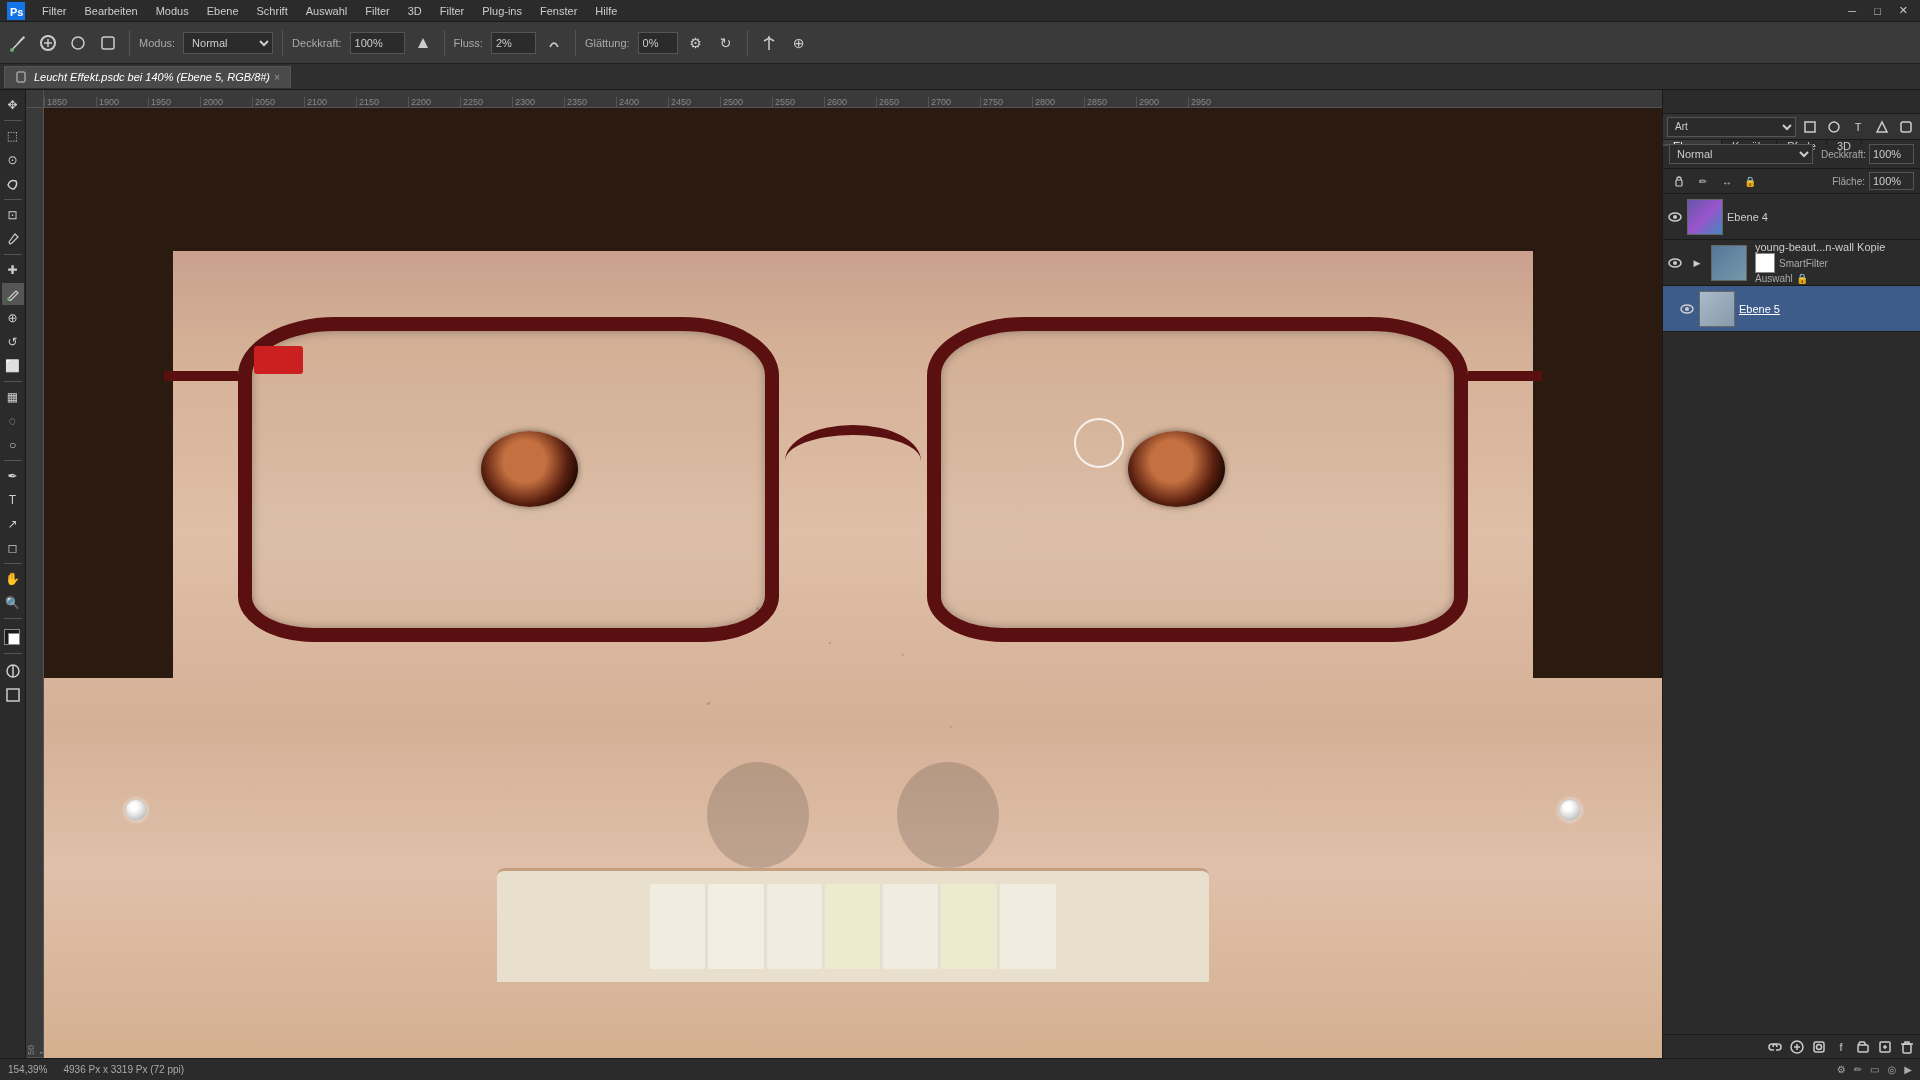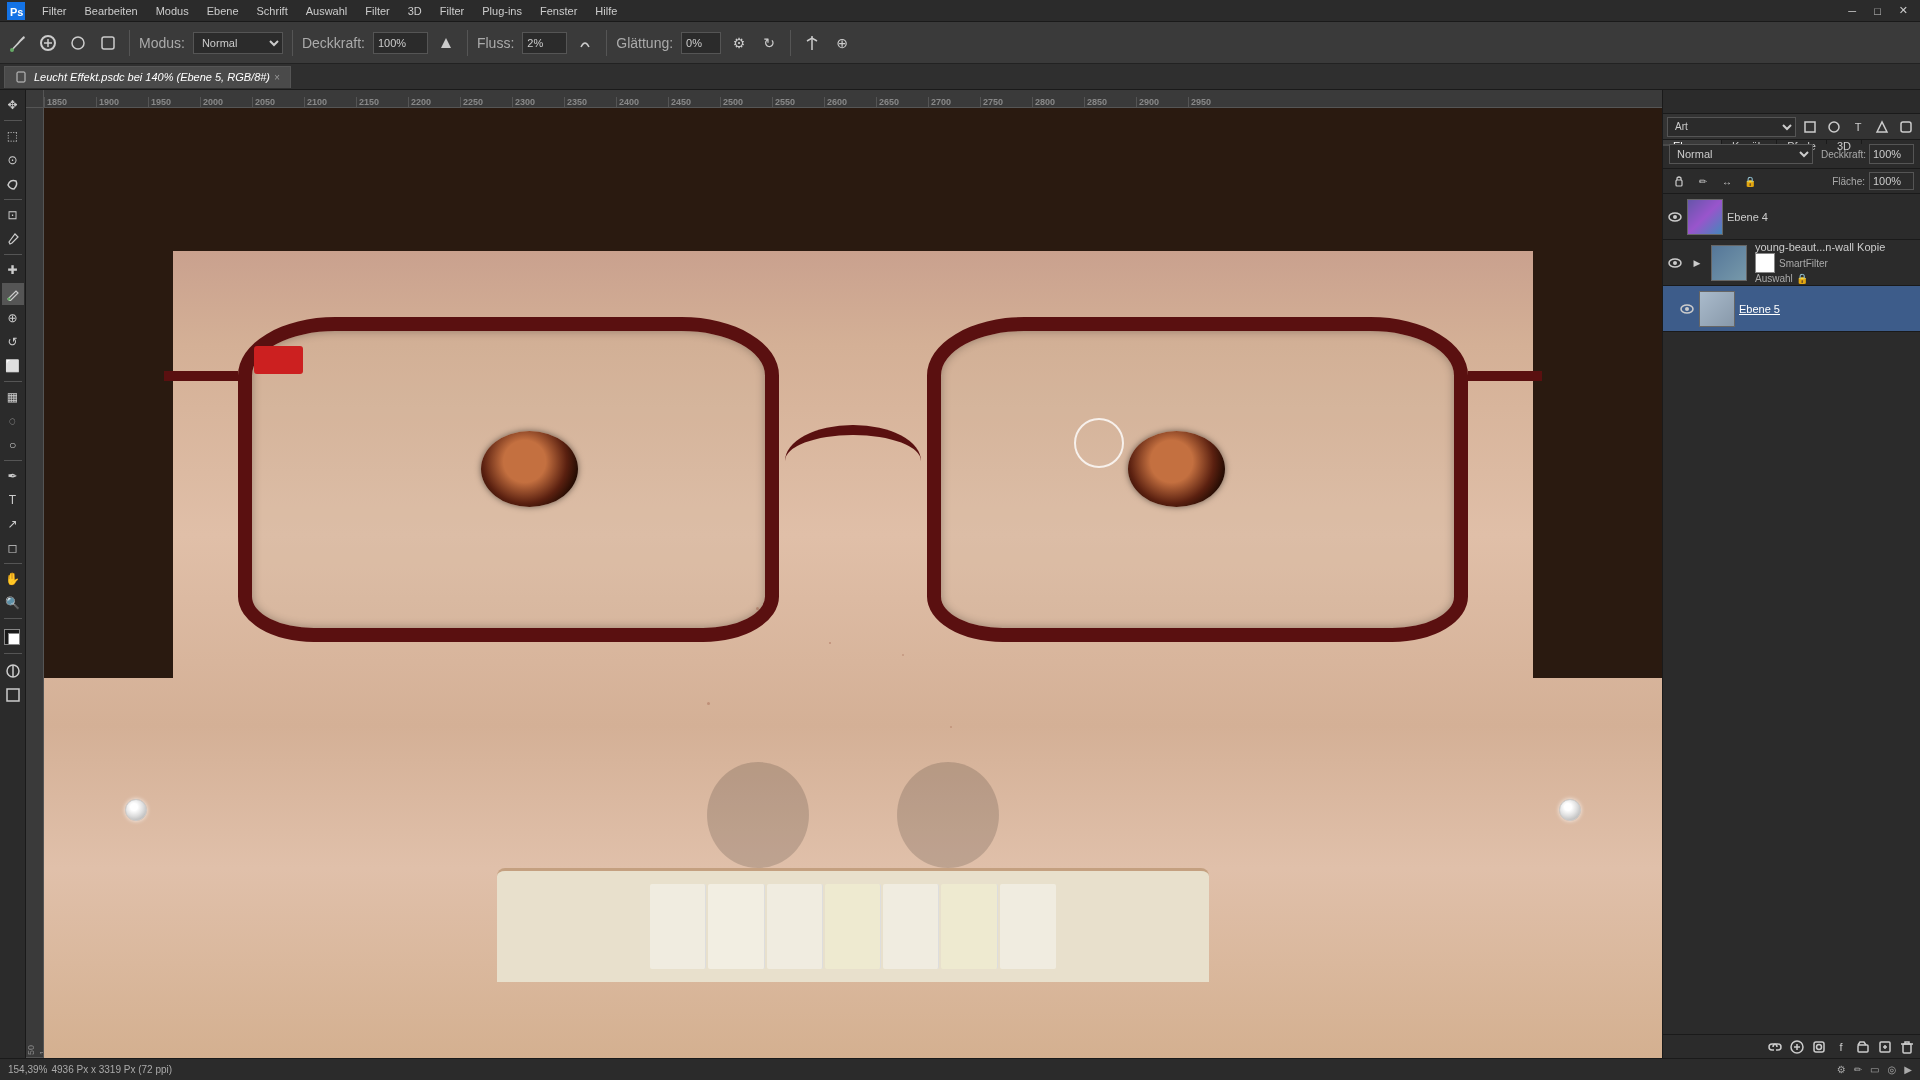--- a/index.html
+++ b/index.html
@@ -12,21 +12,21 @@
     }
     .menu-item { padding: 2px 8px; cursor: pointer; color: #ccc; font-size: 11px; }
 
     
     #toolbar {
       width: 100%; height: 42px; background: #3a3a3a; display: flex; align-items: center;
       border-bottom: 1px solid #222; padding: 0 6px; gap: 6px;
     }
     .toolbar-icon { width: 24px; height: 24px; display: flex; align-items: center; justify-content: center; cursor: pointer; color: #ccc; font-size: 14px; }
     .toolbar-separator { width: 1px; height: 26px; background: #555; margin: 0 3px; }
-    .toolbar-label { color: #aaa; font-size: 14px; margin-right: 2px; }
+    .toolbar-label { color: #aaa; font-size: 11px; margin-right: 2px; }
     .toolbar-select { background: #2b2b2b; border: 1px solid #555; color: #ccc; font-size: 11px; padding: 2px 4px; height: 22px; }
     .toolbar-input { background: #2b2b2b; border: 1px solid #555; color: #ccc; font-size: 11px; padding: 2px 4px; height: 22px; width: 50px; }
 
     
     #tabbar {
       width: 100%; height: 26px; background: #2f2f2f; display: flex; align-items: center;
       border-bottom: 1px solid #1a1a1a; padding: 0 4px;
     }
     .tab { height: 22px; padding: 0 10px; background: #3f3f3f; border: 1px solid #555; border-bottom: none; font-size: 11px; color: #ccc; display: flex; align-items: center; gap: 4px; cursor: pointer; margin-right: 2px; }
     .tab.active { background: #4a4a4a; color: #fff; font-style: italic; }
@@ -42,21 +42,21 @@
     }
     .tool-btn { width: 22px; height: 22px; display: flex; align-items: center; justify-content: center; cursor: pointer; color: #ccc; font-size: 12px; }
     .tool-btn:hover, .tool-btn.active { background: #555; }
     .tool-separator { width: 18px; height: 1px; background: #555; margin: 2px 0; }
 
     
     #canvas-area { flex: 1; display: flex; flex-direction: column; overflow: hidden; position: relative; }
     #ruler-top { height: 18px; background: #3a3a3a; border-bottom: 1px solid #555; display: flex; align-items: flex-end; padding-left: 18px; overflow: hidden; position: relative; }
     #ruler-corner { width: 18px; height: 18px; background: #3a3a3a; position: absolute; left: 0; top: 0; border-right: 1px solid #555; border-bottom: 1px solid #555; }
     .ruler-marks { display: flex; width: 100%; }
-    .ruler-mark { font-size: 9px; color: #888; min-width: 52px; text-align: left; border-left: 1px solid #555; padding-left: 2px; font-weight: bold; }
+    .ruler-mark { font-size: 9px; color: #888; min-width: 52px; text-align: left; border-left: 1px solid #555; padding-left: 2px; }
 
     #canvas-container { flex: 1; display: flex; overflow: hidden; position: relative; }
     #ruler-left { width: 18px; background: #3a3a3a; border-right: 1px solid #555; writing-mode: vertical-lr; display: flex; flex-direction: column; overflow: hidden; }
     .ruler-mark-v { font-size: 9px; color: #888; min-height: 50px; text-align: left; border-top: 1px solid #555; padding-top: 2px; padding-left: 2px; writing-mode: vertical-lr; transform: rotate(180deg); }
 
     #canvas { flex: 1; background: #6a6a6a; position: relative; overflow: hidden; cursor: crosshair; }
 
     
     #brush-cursor {
       position: absolute; width: 50px; height: 50px;
@@ -98,21 +98,21 @@
     .layer-sub { display: flex; gap: 4px; align-items: center; }
     .layer-sub-thumb { width: 20px; height: 20px; background: #fff; border: 1px solid #888; }
     .layer-sub-name { font-size: 10px; color: #aaa; }
     .layer-lock { font-size: 10px; color: #aaa; }
 
     
     #panel-bottom { height: 24px; background: #2b2b2b; display: flex; align-items: center; justify-content: flex-end; padding: 0 4px; gap: 4px; border-top: 1px solid #1a1a1a; }
     .panel-bottom-btn { width: 18px; height: 18px; display: flex; align-items: center; justify-content: center; cursor: pointer; color: #ccc; font-size: 11px; }
 
     
-    #statusbar { width: 100%; height: 22px; background: #2b2b2b; border-top: 1px solid #1a1a1a; display: flex; align-items: center; padding: 0 8px; gap: 4px; font-size: 10px; color: #aaa; }
+    #statusbar { width: 100%; height: 22px; background: #2b2b2b; border-top: 1px solid #1a1a1a; display: flex; align-items: center; padding: 0 8px; gap: 16px; font-size: 10px; color: #aaa; }
 
     
     #photo-bg {
       position: absolute; inset: 0;
       background: 
         radial-gradient(ellipse 60% 40% at 30% 45%, rgba(180,140,120,0.9) 0%, transparent 60%),
         radial-gradient(ellipse 60% 40% at 70% 45%, rgba(180,140,120,0.9) 0%, transparent 60%),
         linear-gradient(180deg, #6b4a3a 0%, #8b6855 20%, #c4998a 40%, #d4b090 60%, #c09880 80%, #8b7060 100%);
     }
 

